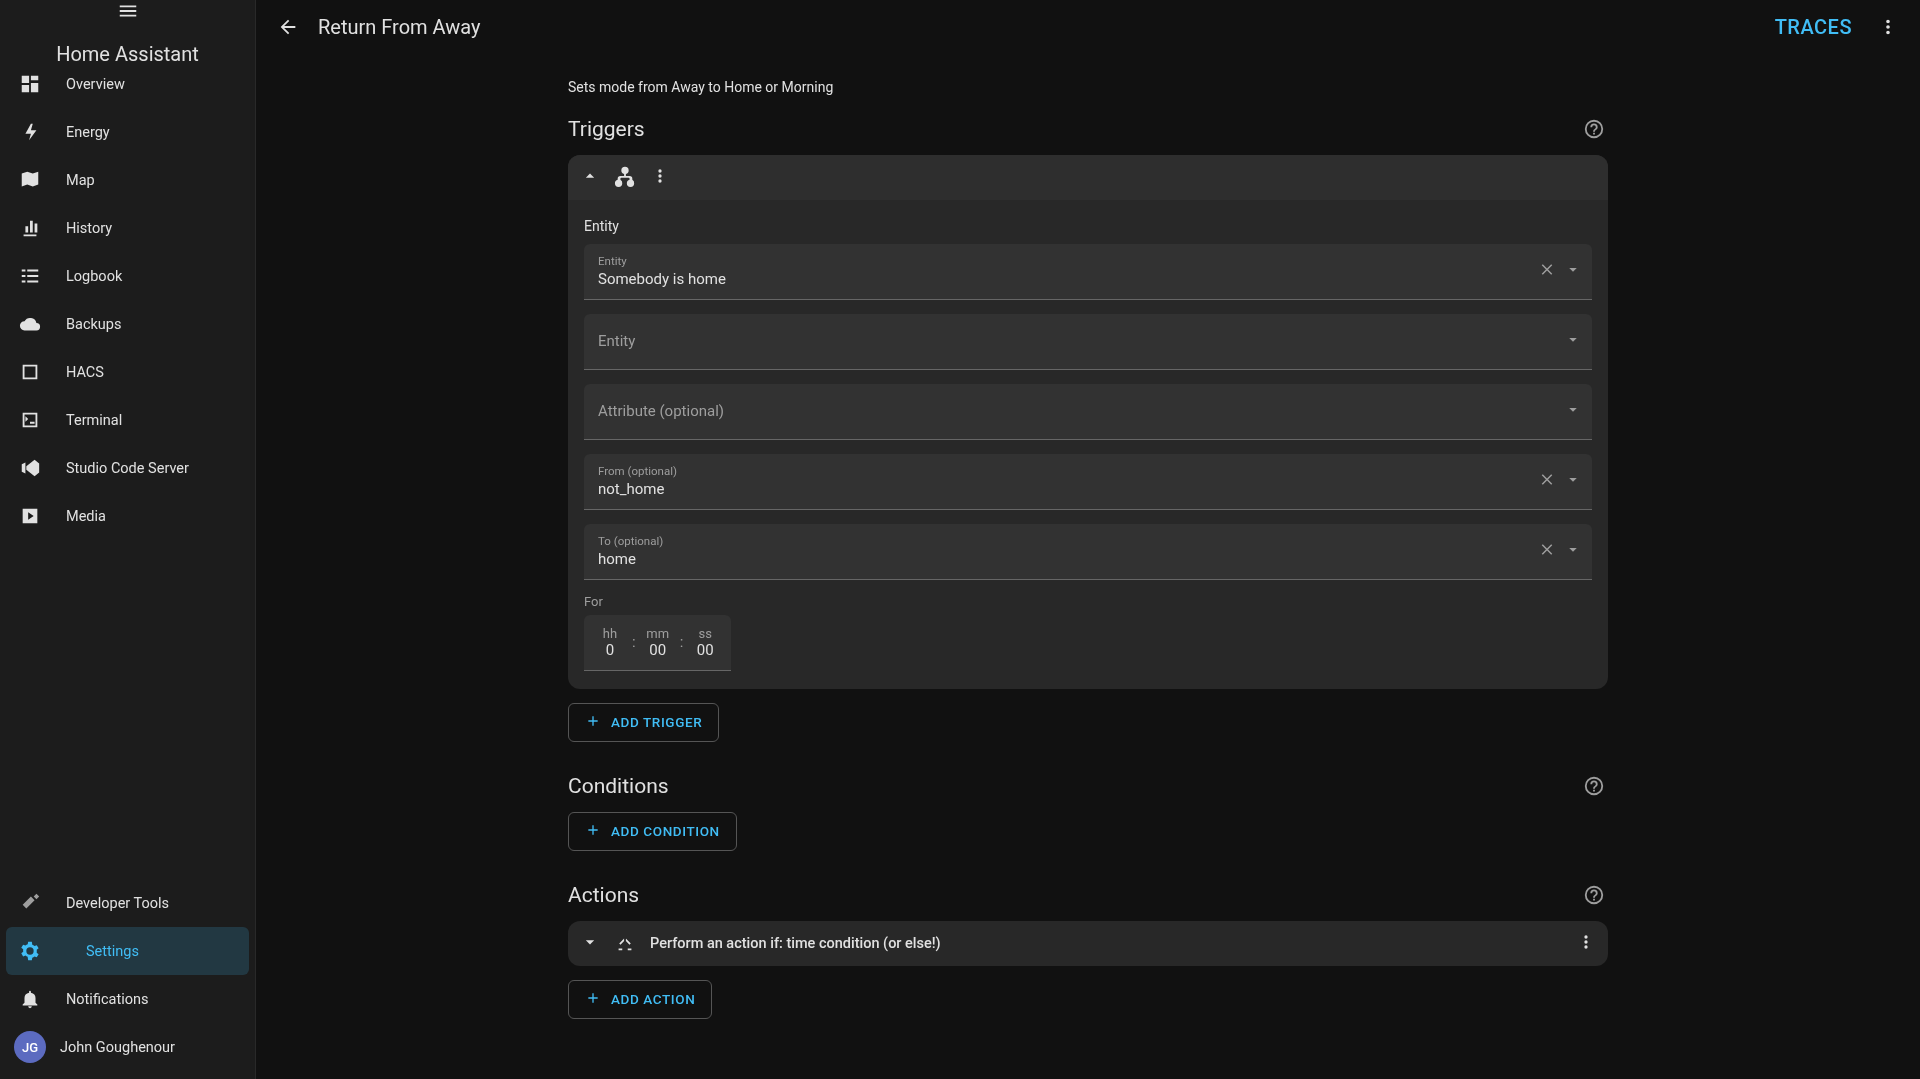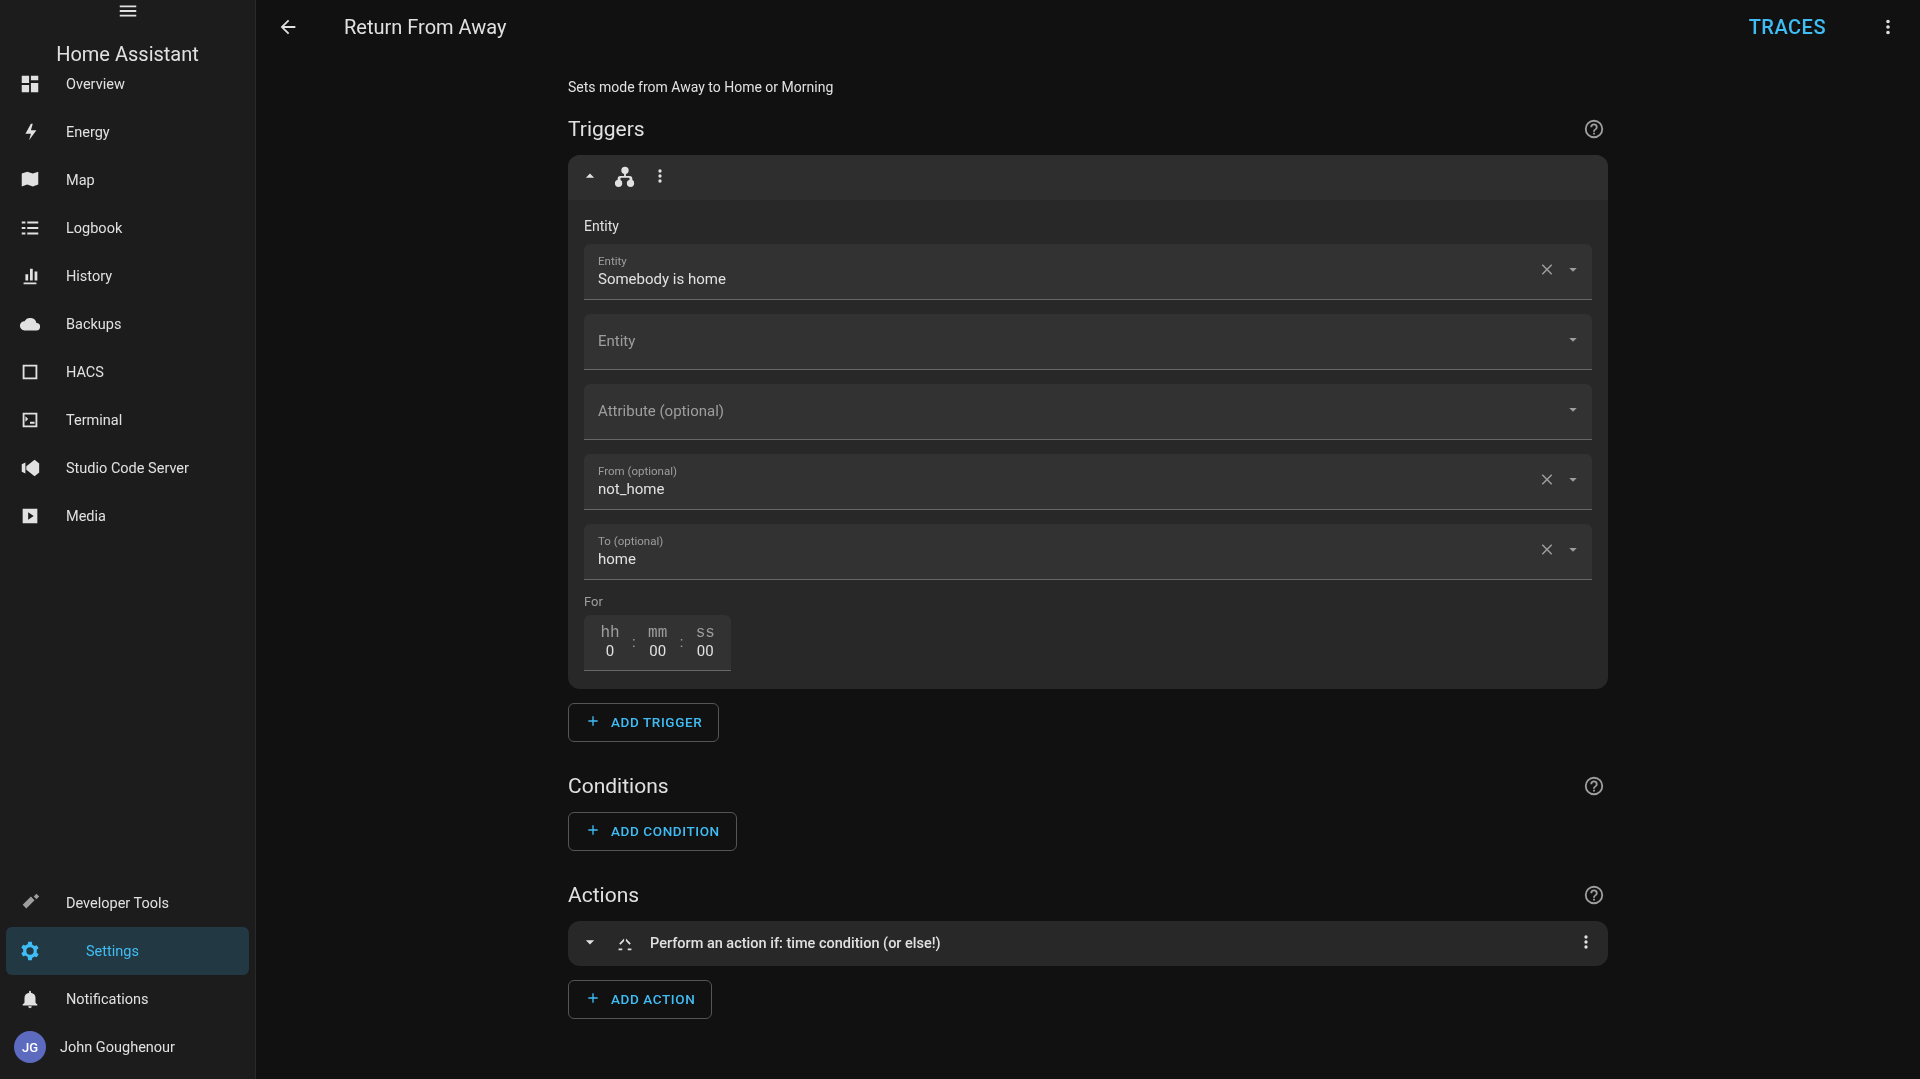--- a/index.html
+++ b/index.html
@@ -71,21 +71,21 @@
   }
   .dev-icon svg { fill: var(--text-secondary); }
 
   
   .main { flex: 1; display: flex; flex-direction: column; background: var(--bg); }
   .topbar {
     height: 56px;
     display: flex;
     align-items: center;
     padding: 0 12px;
-    gap: 36px;
+    gap: 10px;
   }
   .topbar-title { font-size: 20px; font-weight: 400; }
   .topbar-spacer { flex:1; }
   .traces-link { color: var(--accent); font-size: 20px; font-weight: 500; letter-spacing: 0.5px; margin-right: 6px; }
   .icon-btn { width:40px; height:40px; display:flex;align-items:center;justify-content:center; border-radius:50%; }
 
   .content { display:flex; justify-content:center; padding: 16px 0 60px 0; overflow:auto; }
   .column { width: 1040px; }
 
   .description { color: var(--text-primary); margin: 8px 0 20px 0; font-size:14px; }
@@ -144,21 +144,21 @@
   .time-field {
     background: var(--field-bg);
     border-radius: 6px 6px 0 0;
     border-bottom: 1px solid #666;
     display:inline-flex; align-items:center;
     padding: 6px 12px;
     height: 56px;
     gap: 8px;
   }
   .time-part { display:flex; flex-direction:column; align-items:center; width:28px; }
-  .time-unit { font-size:16px; color: var(--text-secondary); font-family: Liberation Mono, monospace; }
+  .time-unit { font-size:13px; color: var(--text-secondary); }
   .time-val { font-size:15px; color: var(--text-primary); }
   .colon { color: var(--text-secondary); font-size:15px; }
 
   .add-btn {
     display:inline-flex; align-items:center; gap:10px;
     border: 1px solid #555;
     border-radius: 6px;
     padding: 9px 16px;
     color: var(--accent);
     font-size: 13.5px;
@@ -201,32 +201,32 @@
       <span class="nav-icon">
           <svg width="22" height="22" viewBox="0 0 24 24">
             <path d="M15 19 9 17 3 19V5l6-2 6 2 6-2v14l-6 2Z"></path>
           </svg>
         </span>
       <span>Map</span>
     </div>
     <div class="nav-item">
       <span class="nav-icon">
           <svg width="22" height="22" viewBox="0 0 24 24">
+            <path d="M5 19h14v2H5v-2M7 10h3v7H7v-7m5-6h3v13h-3V4m5 3h3v10h-3V7Z"></path>
+          </svg>
+        </span>
+      <span>History</span>
+    </div>
+    <div class="nav-item">
+      <span class="nav-icon">
+          <svg width="22" height="22" viewBox="0 0 24 24">
             <path d="M3 5h4v2H3V5m6 0h12v2H9V5M3 11h4v2H3v-2m6 0h12v2H9v-2M3 17h4v2H3v-2m6 0h12v2H9v-2Z"></path>
           </svg>
         </span>
       <span>Logbook</span>
-    </div>
-    <div class="nav-item">
-      <span class="nav-icon">
-          <svg width="22" height="22" viewBox="0 0 24 24">
-            <path d="M5 19h14v2H5v-2M7 10h3v7H7v-7m5-6h3v13h-3V4m5 3h3v10h-3V7Z"></path>
-          </svg>
-        </span>
-      <span>History</span>
     </div>
     <div class="nav-item">
       <span class="nav-icon">
           <svg width="22" height="22" viewBox="0 0 24 24">
             <path d="M6 19a5 5 0 0 1 0-10 7 7 0 0 1 13 2 4 4 0 0 1 0 8H6Z"></path>
           </svg>
         </span>
       <span>Backups</span>
     </div>
     <div class="nav-item">

